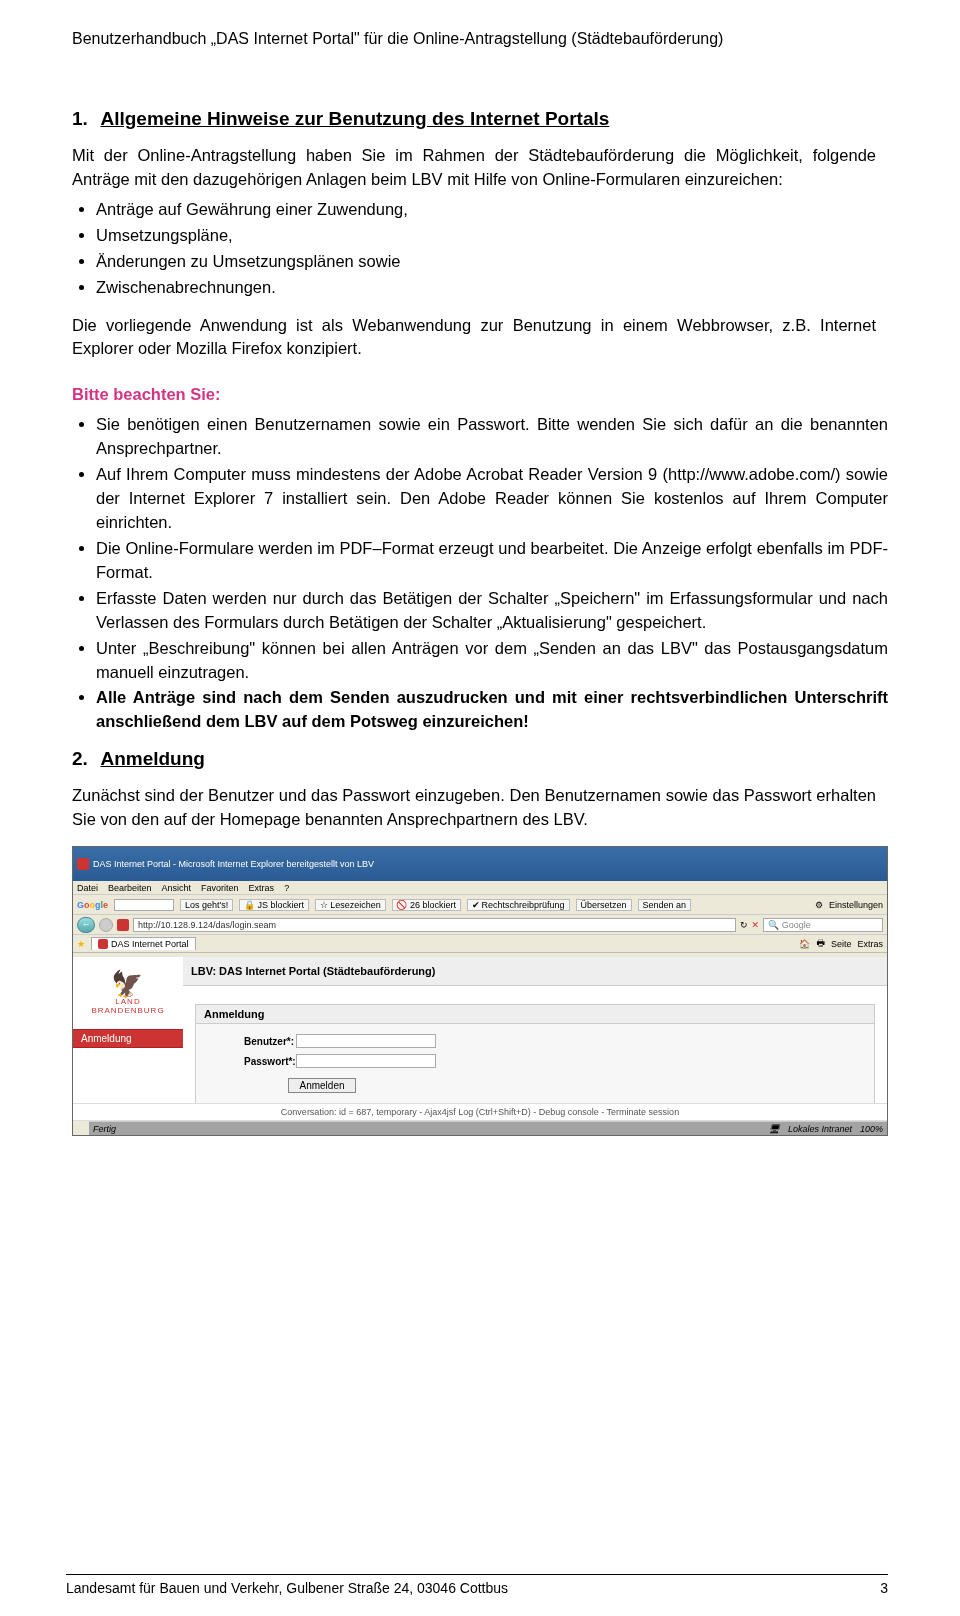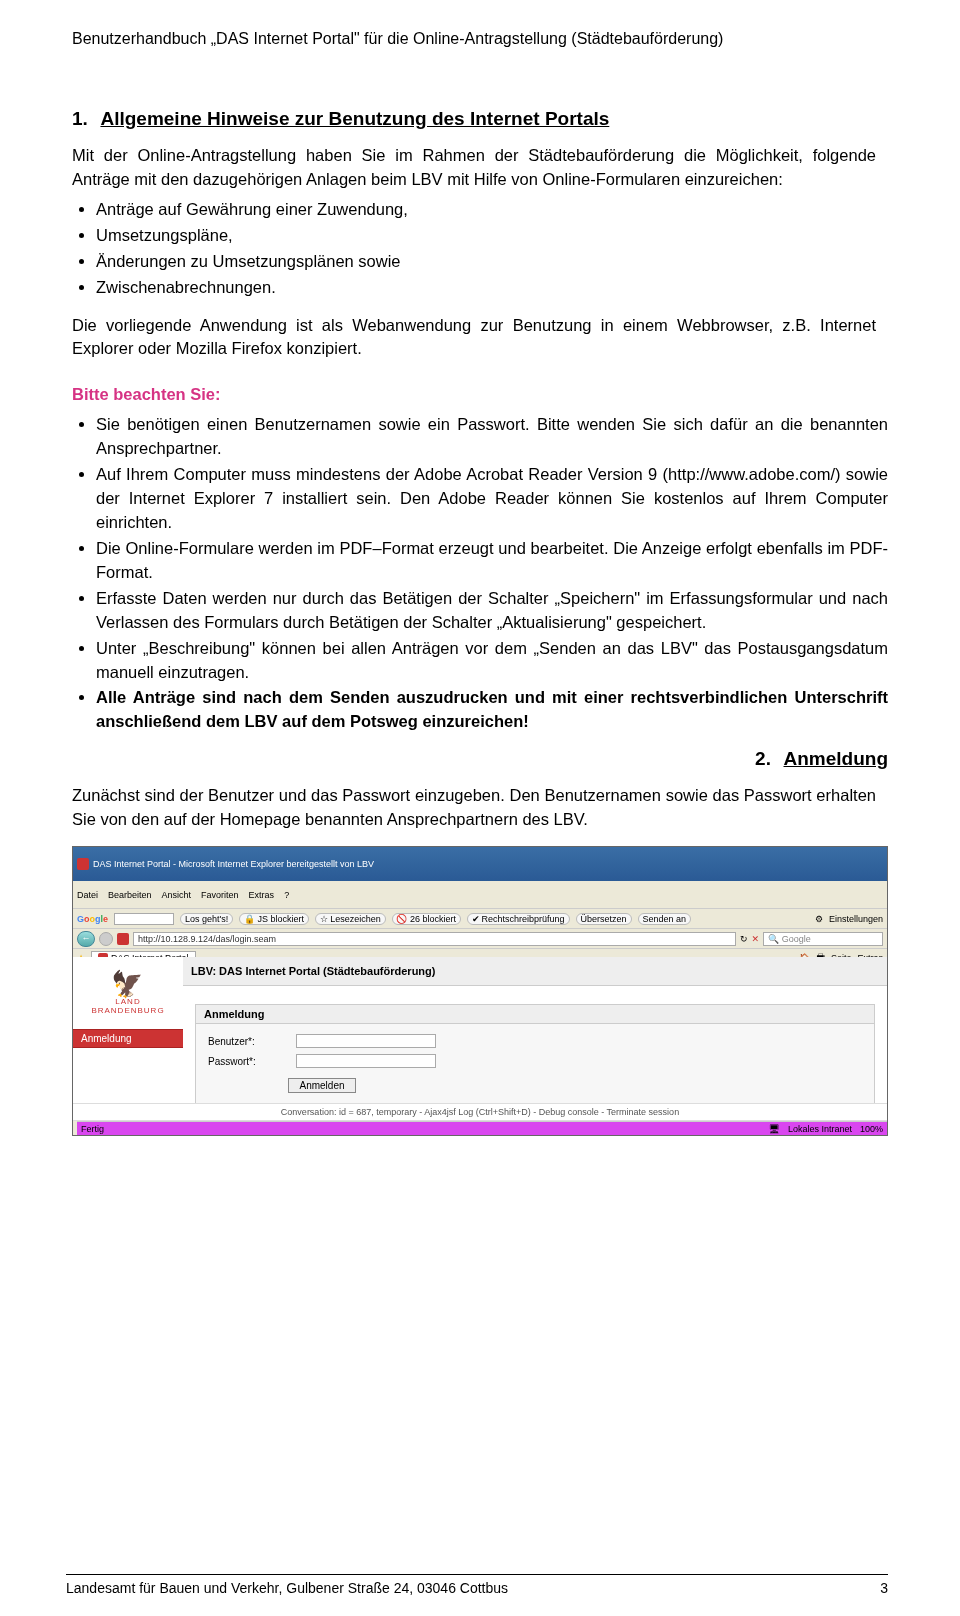--- a/index.html
+++ b/index.html
@@ -9,48 +9,48 @@
   h2.sec { font-size: 19px; font-weight: bold; margin: 16px 0 14px 0; }
   .sec .num { margin-right: 8px; }
   .sec .title { text-decoration: underline; }
   p.body { font-size: 16.5px; line-height: 1.45; text-align: justify; margin: 0 12px 6px 0; }
   ul.bullets { list-style: disc; margin: 4px 0 14px 24px; }
   ul.bullets li { font-size: 16.5px; line-height: 1.45; text-align: justify; margin-bottom: 2px; }
   .pink { color: #d63384; font-weight: bold; }
   .screenshot { width: 100%; height: 290px; border: 1px solid #666; margin-top: 14px; background: #ece9d8; font-size: 10px; position: relative; }
   .ss-titlebar { height: 34px; background: linear-gradient(#3a6ea5,#2a5a95); color: #fff; display: flex; align-items: center; padding: 0 4px; font-size: 9px; }
   .ss-titlebar .ico { width: 12px; height: 12px; background: #c33; margin-right: 4px; border-radius: 2px; }
-  .ss-menubar { height: 28px; background: #ece9d8; display: flex; gap: 10px; padding: 0 4px; font-size: 9px; align-items: center; border-bottom: 1px solid #ccc; }
+  .ss-menubar { height: 14px; background: #ece9d8; display: flex; gap: 10px; padding: 0 4px; font-size: 9px; align-items: center; border-bottom: 1px solid #ccc; }
   .ss-toolbar { min-height: 20px; background: #ece9d8; border-bottom: 1px solid #ccc; display: flex; align-items: center; gap: 6px; padding: 2px 4px; font-size: 9px; flex-wrap: wrap; }
   .ss-toolbar .glogo { font-weight: bold; }
   .g1{color:#4285f4}.g2{color:#ea4335}.g3{color:#fbbc05}.g4{color:#4285f4}.g5{color:#34a853}.g6{color:#ea4335}
-  .ss-toolbar .pill { border: 1px solid #bbb; border-radius: 6px; background: #f7f7f7; padding: 0 4px; display: inline-flex; align-items: center; gap: 2px; }
+  .ss-toolbar .pill { border: 1px solid #bbb; border-radius: 0; background: #f7f7f7; padding: 0 4px; display: inline-flex; align-items: center; gap: 2px; }
   .ss-addr { height: 20px; background: #ece9d8; border-bottom: 1px solid #ccc; display: flex; align-items: center; padding: 2px 4px; gap: 4px; font-size: 9px; }
   .ss-addr .url { flex: 1; background: #fff; border: 1px solid #aaa; height: 14px; display: flex; align-items: center; padding: 0 4px; color: #333; }
   .ss-addr .srch { width: 120px; background: #fff; border: 1px solid #aaa; height: 14px; color: #888; display: flex; align-items: center; padding: 0 4px; }
   .ss-tab { height: 18px; background: #ece9d8; display: flex; align-items: center; padding: 0 4px; font-size: 9px; border-bottom: 1px solid #bbb; gap:6px;}
   .ss-tab .tabbtn { background: #fff; border: 1px solid #aaa; border-bottom: none; padding: 1px 6px; display: inline-flex; align-items: center; gap: 3px; }
   .ss-tab .tabbtn .ico { width: 10px; height: 10px; background: #c33; border-radius: 2px; }
   .ss-right { margin-left:auto; display:flex; gap:6px; align-items:center;}
   .ss-content { position: absolute; top: 110px; left: 0; right: 0; bottom: 30px; background: #fff; display: flex; }
   .ss-sidebar { width: 110px; background: #fff; }
   .ss-logo { height: 72px; display: flex; flex-direction: column; align-items: center; justify-content: center; color: #c33; font-size: 8px; letter-spacing: 1px; }
   .ss-logo .bird { font-size: 26px; line-height: 1; }
   .ss-side-item { background: #c33; color: #fff; font-size: 10px; padding: 3px 8px; border-top: 1px solid #a22; border-bottom: 1px solid #a22; }
   .ss-main { flex: 1; padding: 0; }
   .ss-portal-hdr { background: #eee; border-bottom: 1px solid #ccc; font-size: 11px; font-weight: bold; padding: 8px 8px; }
   .ss-panel { margin: 18px 12px; border: 1px solid #ccc; background: #f7f7f7; }
   .ss-panel-hdr { font-weight: bold; font-size: 11px; padding: 3px 8px; border-bottom: 1px solid #ccc; background: #eee;}
   .ss-form { padding: 10px 12px; display: grid; grid-template-columns: 80px 140px; row-gap: 6px; column-gap: 8px; font-size: 10px; align-items: center; }
-  .ss-form label { font-weight: normal; }
+  .ss-form label { font-weight: bold; margin-left: 36px; }
   .ss-form input[type=text], .ss-form input[type=password] { height: 14px; border: 1px solid #aaa; font-size: 10px; }
   .ss-form .btnrow { grid-column: 1 / 3; text-align: center; padding-top: 4px;}
   .ss-form button { font-size: 10px; padding: 1px 10px; border: 1px solid #888; background: #eee; }
   .ss-debug { position: absolute; left: 0; right: 0; bottom: 14px; text-align: center; font-size: 9px; color: #555; padding: 3px 0; border-top: 1px solid #ddd; border-bottom: 1px solid #ddd; background:#fff;}
-  .ss-status { position: absolute; left: 4px; right: 0; bottom: 0; height: 14px; background: #d946ef; border-top: 1px solid #ccc; display: flex; align-items: center; font-size: 9px; padding: 0 4px; }
+  .ss-status { position: absolute; left: 16px; right: 0; bottom: 0; height: 14px; background: #a3a3a3; border-top: 1px solid #ccc; display: flex; align-items: center; font-size: 9px; padding: 0 4px; font-style: italic; }
   .ss-status .right { margin-left: auto; display: flex; gap: 8px; align-items: center; }
   .footer { position: absolute; bottom: 20px; left: 66px; right: 72px; display: flex; justify-content: space-between; font-size: 14px; }
   .footer .line { position: absolute; top:-6px; left:0; right:0; border-top:1px solid #000; }
 </style>
 </head>
 <body>
 
 <div class="page">
 
   <div class="header">Benutzerhandbuch „DAS Internet Portal" für die Online-Antragstellung (Städtebauförderung)</div>
@@ -75,21 +75,21 @@
 
   <ul class="bullets">
     <li>Sie benötigen einen Benutzernamen sowie ein Passwort. Bitte wenden Sie sich dafür an die benannten Ansprechpartner.</li>
     <li>Auf Ihrem Computer muss mindestens der Adobe Acrobat Reader Version 9 (http://www.adobe.com/) sowie der Internet Explorer 7 installiert sein. Den Adobe Reader können Sie kostenlos auf Ihrem Computer einrichten.</li>
     <li>Die Online-Formulare werden im PDF–Format erzeugt und bearbeitet. Die Anzeige erfolgt ebenfalls im PDF-Format.</li>
     <li>Erfasste Daten werden nur durch das Betätigen der Schalter „Speichern" im Erfassungsformular und nach Verlassen des Formulars durch Betätigen der Schalter „Aktualisierung" gespeichert.</li>
     <li>Unter „Beschreibung" können bei allen Anträgen vor dem „Senden an das LBV" das Postausgangsdatum manuell einzutragen.</li>
     <li style="font-weight:bold;">Alle Anträge sind nach dem Senden auszudrucken und mit einer rechtsverbindlichen Unterschrift anschließend dem LBV auf dem Potsweg einzureichen!</li>
   </ul>
 
-  <h2 class="sec" style="margin-top:12px;text-align:right;">
+  <h2 class="sec" style="margin-top:12px;">
     <span class="num">2.</span>
     <span class="title">Anmeldung</span>
   </h2>
 
   <p class="body">Zunächst sind der Benutzer und das Passwort  einzugeben. Den Benutzernamen sowie das Passwort erhalten Sie von den auf der Homepage benannten Ansprechpartnern des LBV.</p>
 
   <div class="screenshot">
     <div class="ss-titlebar">
       <span class="ico"></span>
       <span>DAS Internet Portal - Microsoft Internet Explorer bereitgestellt von LBV</span>

